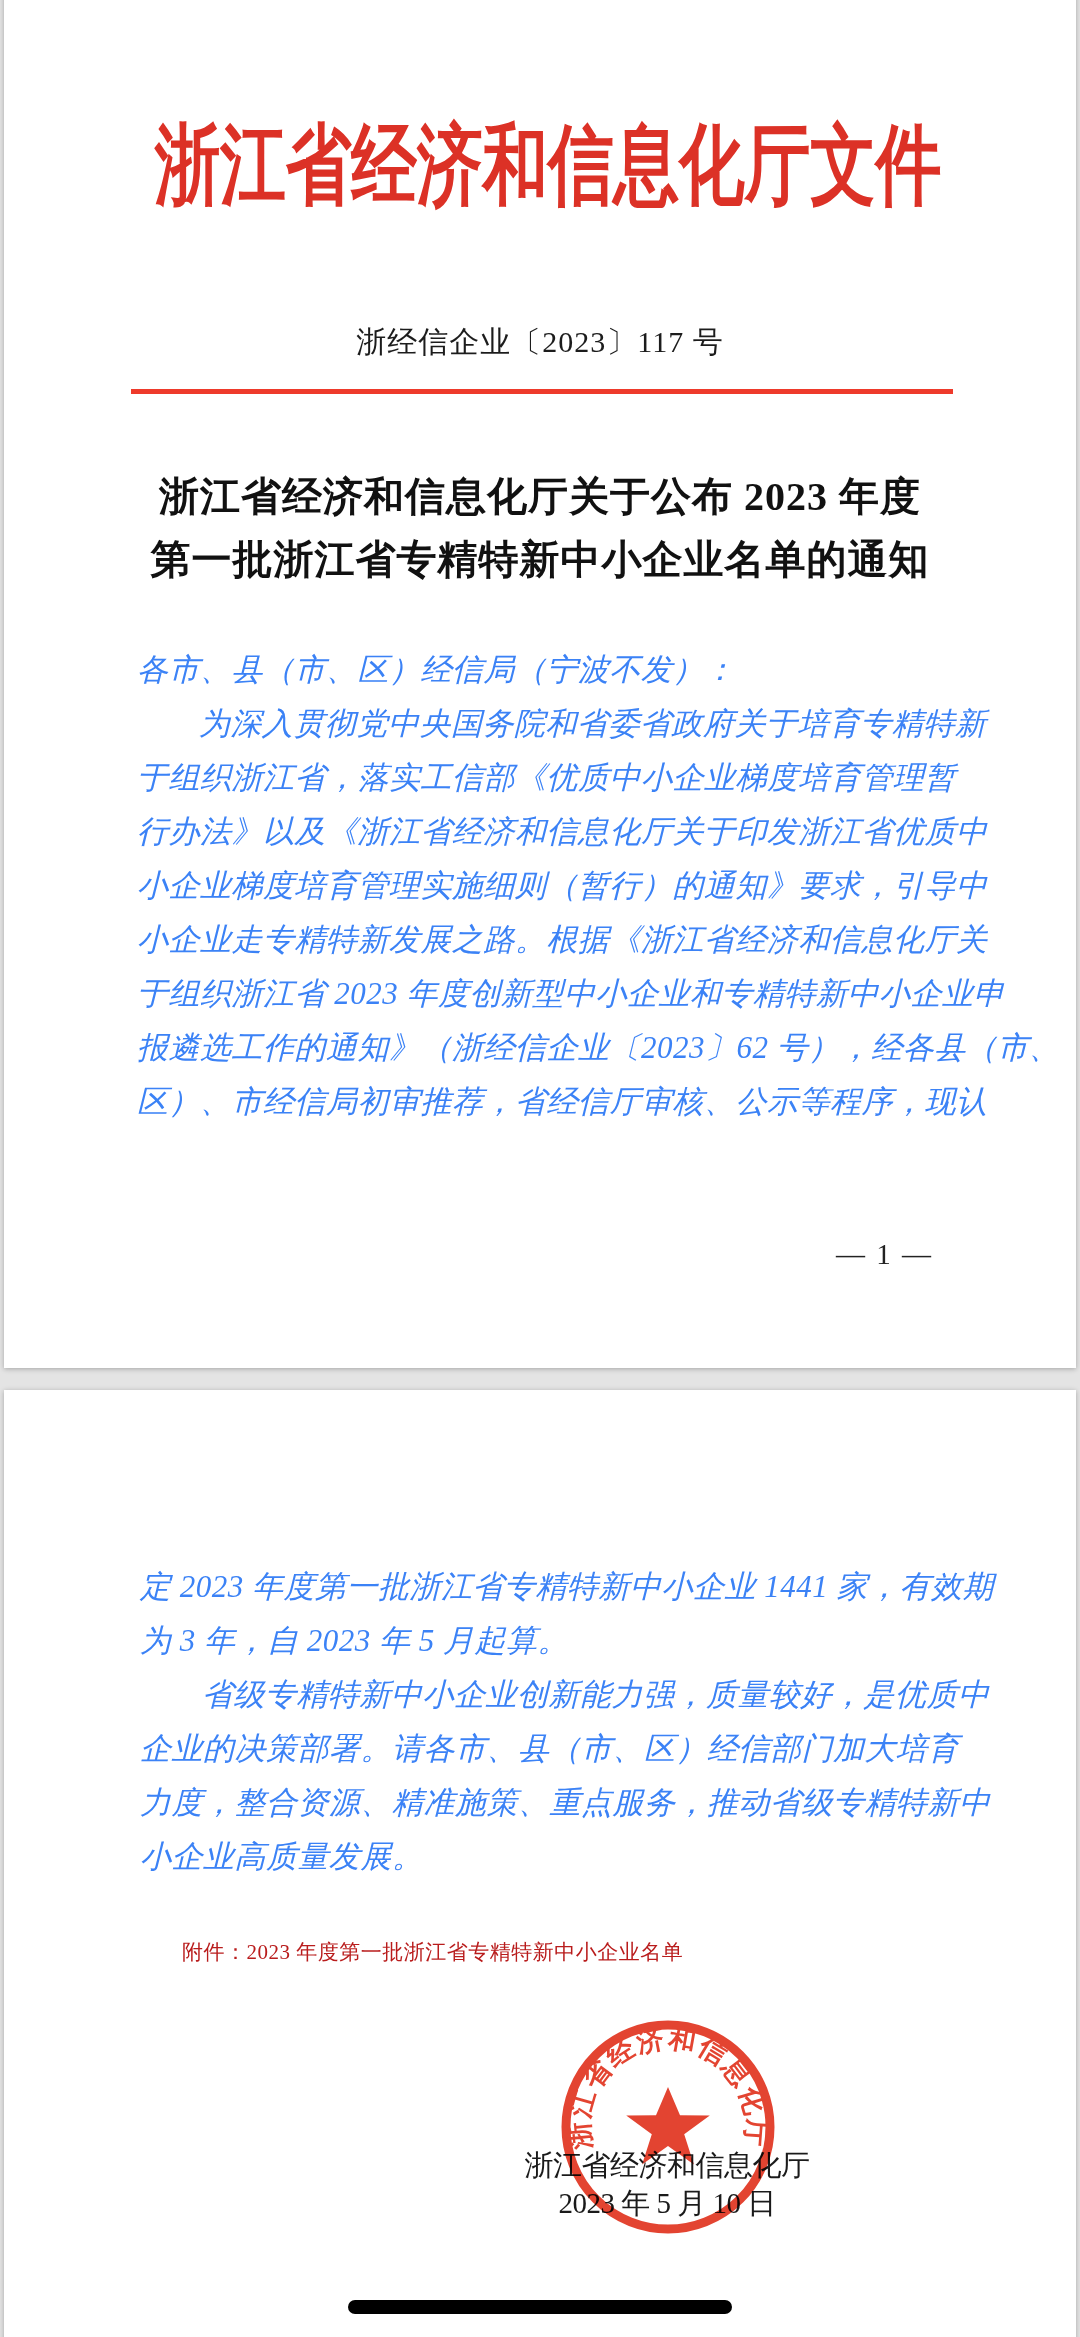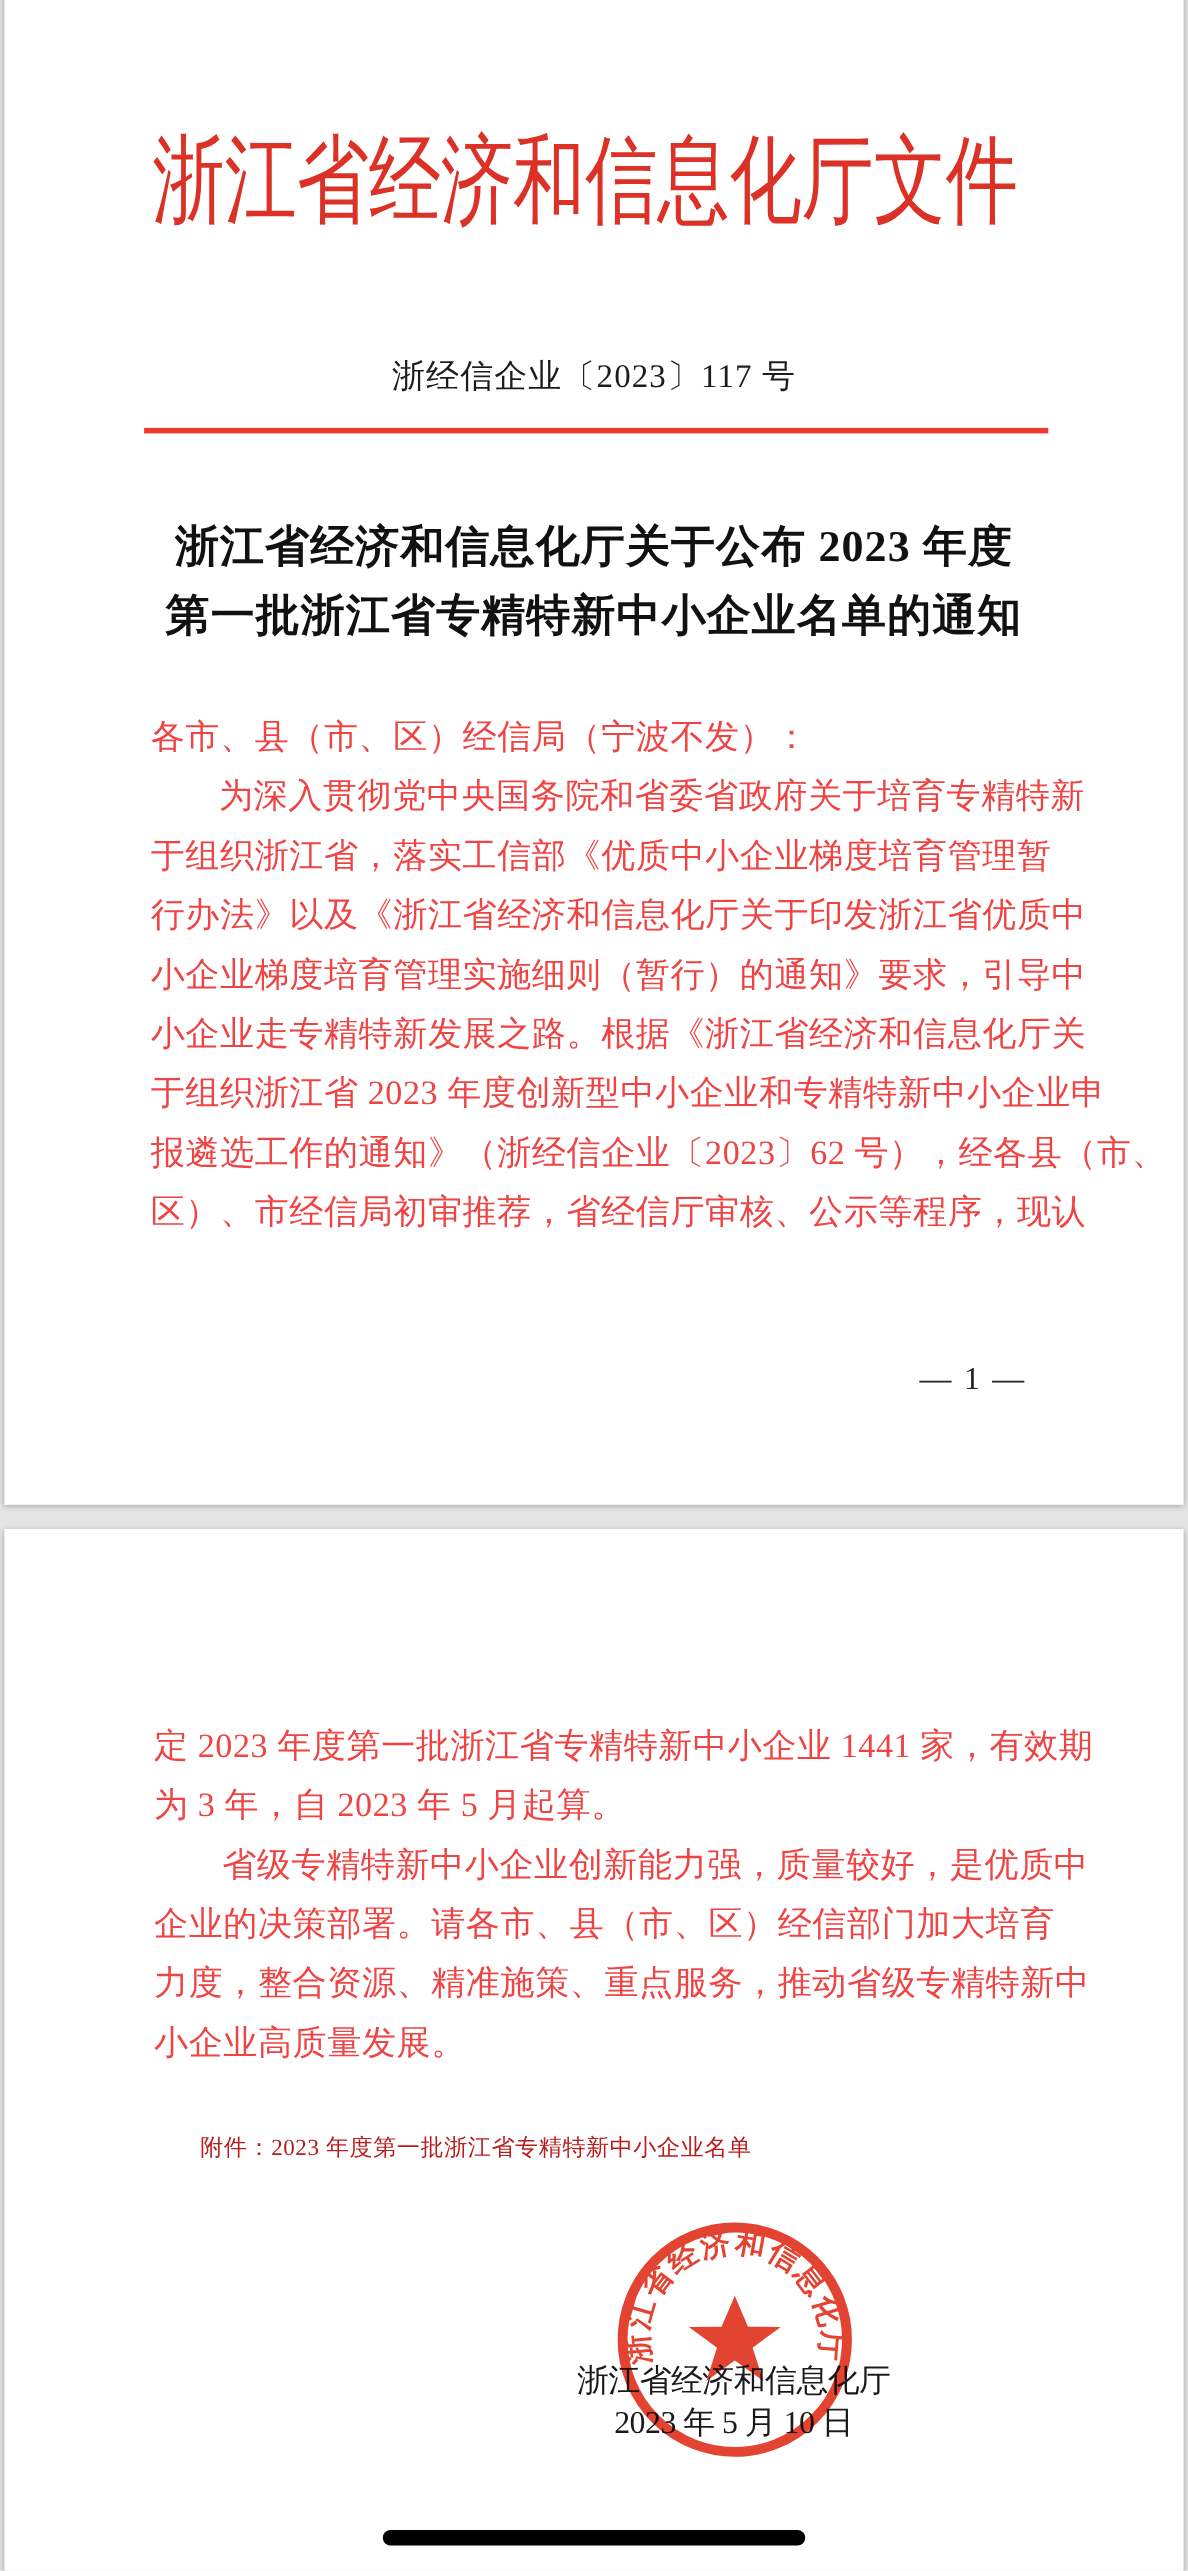--- a/index.html
+++ b/index.html
@@ -19,24 +19,24 @@
     background: #ffffff;
     box-shadow: 0 1px 5px rgba(0,0,0,0.28);
   }
   #page1 { top: -30px; height: 1398px; }
   #page2 { top: 1390px; height: 1000px; }
 
   
   .red-header {
     position: absolute;
     top: 146px; left: 0; width: 100%;
-    text-align: left;
+    text-align: right;
     white-space: nowrap;
     color: #dc3126;
-    font-weight: normal;
+    font-weight: bold;
     font-size: 88px;
     line-height: 100px;
   }
   .red-header .squeeze {
     display: inline-block;
     transform: scaleX(0.745);
     transform-origin: center;
   }
   .doc-number {
     position: absolute;
@@ -61,23 +61,24 @@
     font-weight: bold;
     color: #111111;
     line-height: 63px;
     letter-spacing: 1px;
   }
   .body-block {
     position: absolute;
     left: 133px;
     width: 818px;
     font-size: 31px;
-    color: #ef4444;
+    color: #3b82f6;
     line-height: 54px;
     letter-spacing: 0.5px;
+    font-style: italic;
   }
   #p1-body { top: 673px; }
   .body-block .line { white-space: nowrap; }
   .body-block .line.indent { text-indent: 2em; }
   .page-num {
     position: absolute;
     top: 1268px;
     right: 143px;
     font-size: 29px;
     color: #222222;

